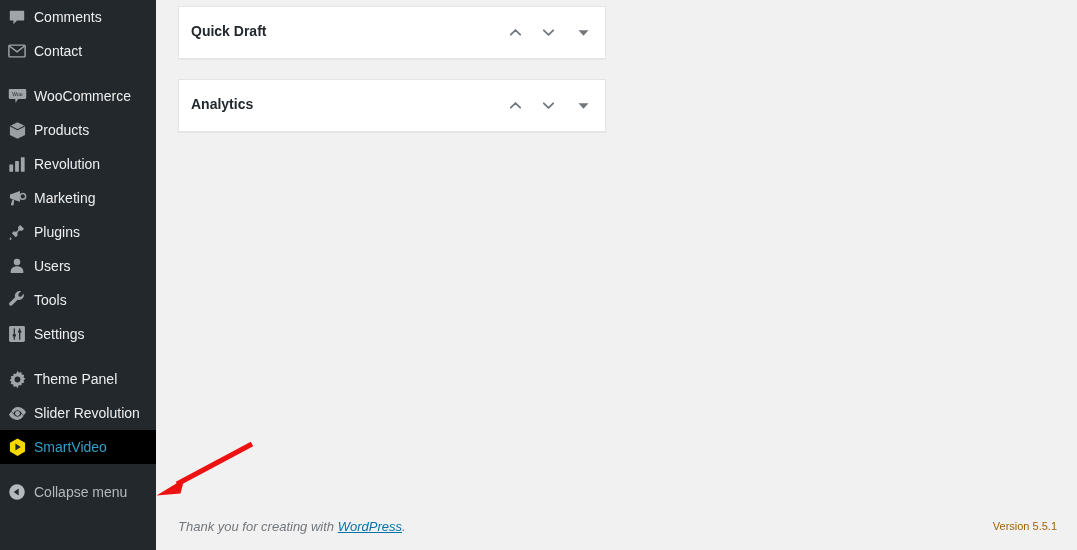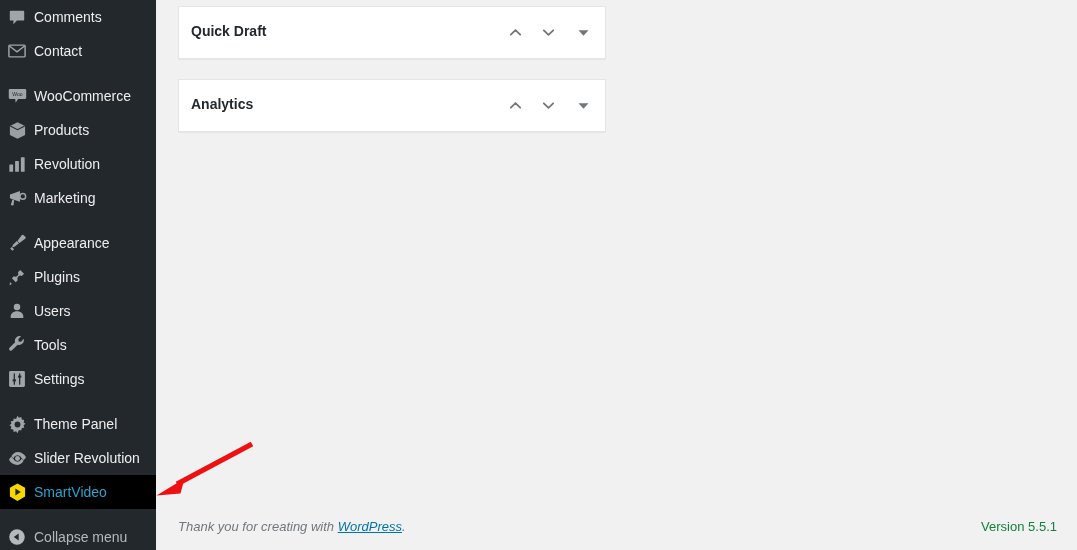--- a/index.html
+++ b/index.html
@@ -157,22 +157,22 @@
   #footer-left {
     font-style: italic;
     color: #72777c;
   }
   #footer-left a {
     color: #0073aa;
     text-decoration: underline;
     font-style: italic;
   }
   #footer-upgrade {
-    color: #15803d;
-    font-size: 13px;
+    color: #a16207;
+    font-size: 11px;
   }
 
   
   #annotation-arrow {
     position: absolute;
     left: 150px;
     top: 435px;
     width: 115px;
     height: 70px;
     pointer-events: none;
@@ -238,30 +238,20 @@
       <span class="mi-icon">
         <svg width="19" height="18" viewBox="0 0 20 19" fill="currentColor">
           <path d="M12.6 2.2v11.2L4.4 10.9 2.6 10A1 1 0 012 9.1V6.6a1 1 0 01.7-1l1.8-.5z"></path>
           <path d="M4.6 11.4l1.9.6-.6 4.6a1 1 0 01-1.2.8l-.9-.2a1 1 0 01-.7-1.2z"></path>
           <circle cx="15.6" cy="7.8" r="3" fill="none" stroke="currentColor" stroke-width="1.5"></circle>
         </svg>
       </span>
       <span class="mi-label">Marketing</span>
     </li>
 
-    <li class="menu-item gap-before">
-      <span class="mi-icon">
-        <svg width="19" height="18" viewBox="0 0 20 19" fill="currentColor">
-          <path d="M18.3 1.5c.6.6.5 1.6-.2 2.1l-6.1 4.5-2.1-2.1 4.5-6.1c.5-.7 1.5-.8 2.1-.2z" transform="translate(0,1.5)"></path>
-          <path d="M9.3 7.4l2.3 2.3-4.4 3.5-2.9 1 .9-2.9z"></path>
-          <path d="M4 13.6l2.4 2.4-1.8 1.6-2.3-2.3z"></path>
-        </svg>
-      </span>
-      <span class="mi-label">Appearance</span>
-    </li>
 
     <li class="menu-item">
       <span class="mi-icon">
         <svg width="18" height="18" viewBox="0 0 20 20" fill="currentColor">
           <path d="M13.5 2.2l4.3 4.3-2.4 2.4a3.4 3.4 0 00-4.6 4.6l-2.2 2.2-4.3-4.3 2.2-2.2a3.4 3.4 0 004.6-4.6z"></path>
           <path d="M2.2 15.6l2.2 2.2-2.6 1.4z"></path>
         </svg>
       </span>
       <span class="mi-label">Plugins</span>
     </li>

